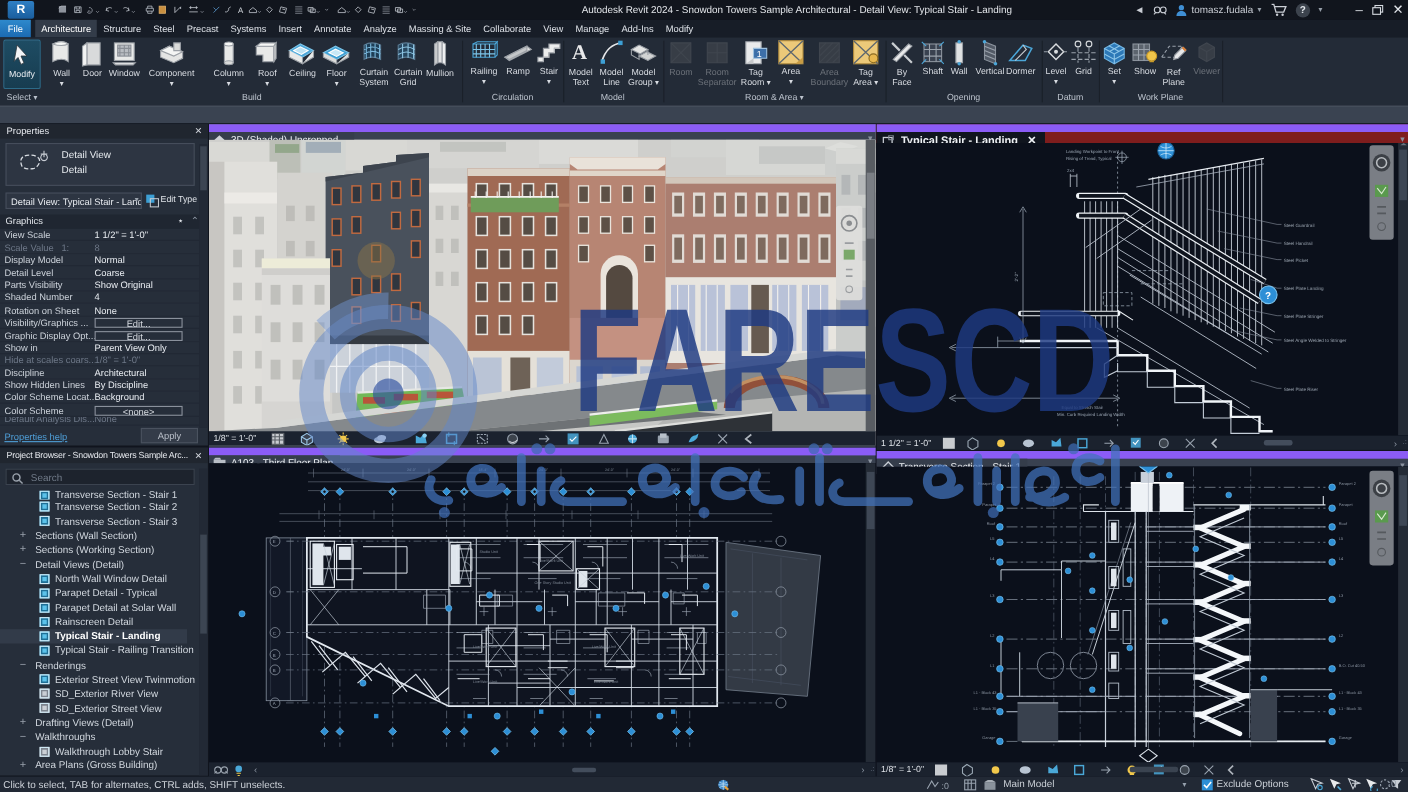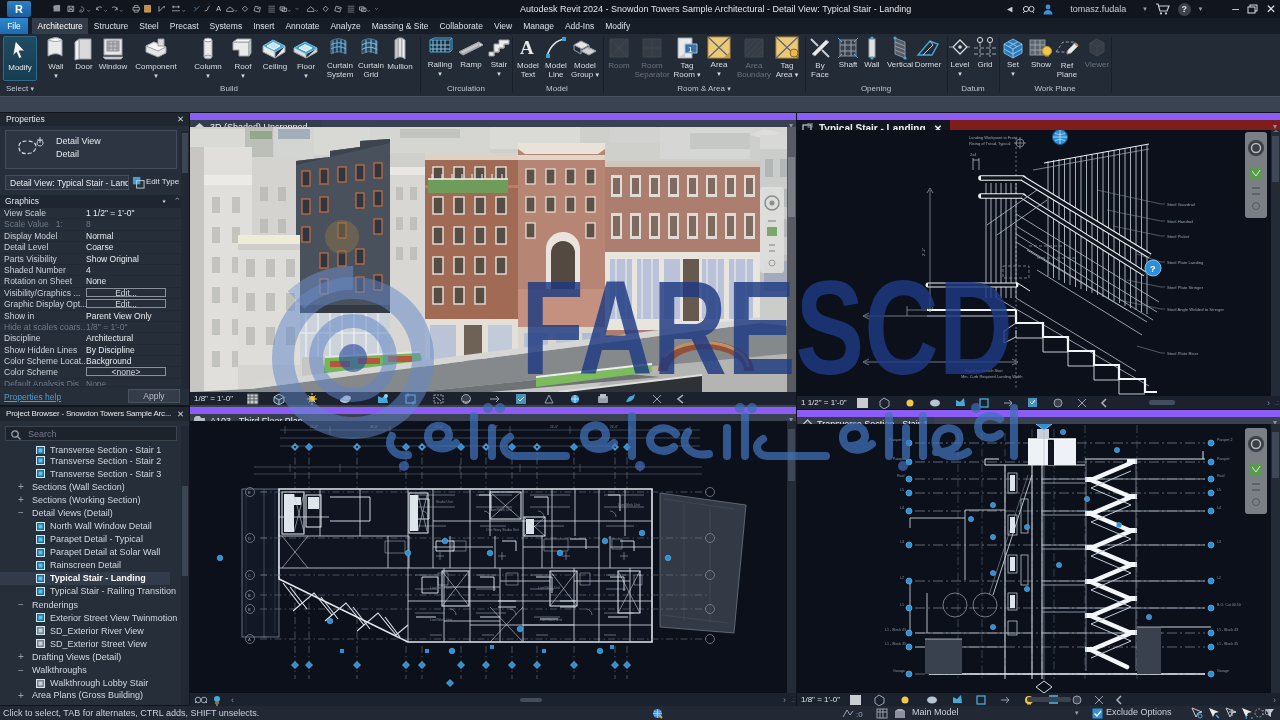--- a/index.html
+++ b/index.html
@@ -2,21 +2,21 @@
 <html><head>
 <meta charset="utf-8">
 <style>
 *{margin:0;padding:0;box-sizing:border-box}
 html,body{width:1280px;height:720px;overflow:hidden}
 body{font-family:"Liberation Sans",sans-serif;background:#10141d;position:relative;color:#d6dbe2}
 .abs{position:absolute}
 
 #titlebar{position:absolute;left:0;top:0;width:1280px;height:18px;background:#11151d;display:flex;align-items:center;font-size:9px;color:#c9cdd4}
 #rlogo{position:absolute;left:7px;top:1px;width:24px;height:16px;background:linear-gradient(180deg,#2f7fc4,#1a5e9e);border-radius:2px;color:#fff;font-weight:bold;font-size:11px;text-align:center;line-height:16px}
-#tb-title{position:absolute;left:520px;top:0;width:400px;text-align:left;line-height:18px;font-size:9px;color:#e3e6ea;white-space:nowrap}
+#tb-title{position:absolute;left:520px;top:0;width:400px;text-align:right;line-height:18px;font-size:9px;color:#e3e6ea;white-space:nowrap}
 #tb-right{position:absolute;right:4px;top:0;height:18px;display:flex;align-items:center;gap:8px;font-size:9px;color:#c9cdd4}
 
 #tabs{position:absolute;left:0;top:18px;width:1280px;height:16px;background:#171d27;display:flex;align-items:stretch;font-size:8.5px;color:#dde1e7}
 .tab{padding:0 5.5px;line-height:16px}
 .tab.file{background:linear-gradient(180deg,#2e89cc,#1b6ab2);color:#fff;width:28px;text-align:center;padding:0}
 .tab.active{background:#333c49;color:#fff}
 
 #ribbon{position:absolute;left:0;top:34px;width:1280px;height:62px;background:#232b37}
 .rlabel{position:absolute;top:48px;height:14px;font-size:8px;color:#bcc3cd;text-align:center;line-height:13px}
 .rsep{position:absolute;top:3px;height:56px;width:1px;background:#1a2029}
@@ -24,21 +24,21 @@
 .ritem .ri{display:block;margin:0 auto 1px auto}
 .dis{opacity:0.38;filter:grayscale(60%)}
 #modifybtn{position:absolute;left:3px;top:2px;width:34px;height:45px;background:linear-gradient(180deg,#1e4c63,#173c50);border:1px solid #2c6a88;border-radius:2px;color:#e8ecf0;font-size:8px;text-align:center}
 
 #optbar{position:absolute;left:0;top:96px;width:1280px;height:16px;background:#3a4351;border-top:1px solid #49525f}
 
 .ptitle{background:#20262f;color:#e4e7ec;font-size:8.5px;line-height:13px;padding-left:6px;position:relative}
 .px{position:absolute;right:5px;top:0;color:#cfd3da}
 
 #props{position:absolute;left:0;top:113px;width:189px;height:292px;background:#262e3a;font-size:8.5px}
-.prow{height:11.4px;display:flex;align-items:flex-start;border-bottom:1px solid #222935}
+.prow{height:11.4px;display:flex;align-items:flex-end;border-bottom:1px solid #222935}
 .prow .pl{width:86px;padding-left:4px;color:#ccd2da;white-space:nowrap;overflow:hidden;flex:none}
 .prow .pv{color:#e9edf2;white-space:nowrap}
 .prow.dim .pl,.prow.dim .pv{color:#6e7888}
 .pbtn{display:inline-block;width:80px;height:9px;border:1px solid #8a919c;text-align:center;line-height:8px;font-size:8.5px;color:#d6dae0}
 
 #browser{position:absolute;left:0;top:407px;width:189px;height:298px;background:#262e3a;font-size:9px}
 .trow{height:13.1px;display:flex;align-items:center;white-space:nowrap;font-size:9px}
 .trow .ind1{width:18px;flex:none}
 .trow .ind3{width:36px;flex:none}
 .trow .tg{width:14px;color:#9aa2ac;font-size:10px;flex:none}
@@ -98,21 +98,21 @@
       <path d="M512 9l2 2 2-2" stroke="#8d939d"></path>
     <path d="M524 6l2 2 2-2" stroke="#8d939d"></path>
   </svg>
   <div id="tb-right">
     <span style="font-size:9px">◄</span>
     <svg width="13" height="11" viewBox="0 0 13 11">
         <circle cx="4" cy="5" r="2.6" fill="none" stroke="#c9cdd4"></circle>
         <circle cx="9.5" cy="5" r="2.6" fill="none" stroke="#c9cdd4"></circle>
         <path d="M1 9l2-2 M12 9l-2-2" stroke="#c9cdd4" fill="none"></path>
       </svg>
-    <span style="display:flex;align-items:center;gap:17px"><svg width="10" height="11" viewBox="0 0 10 11">
+    <span style="display:flex;align-items:center;gap:4px"><svg width="10" height="11" viewBox="0 0 10 11">
           <circle cx="5" cy="3" r="2.4" fill="#3f8fd4"></circle>
           <path d="M0.5 10.5c0-3 2-4.5 4.5-4.5s4.5 1.5 4.5 4.5z" fill="#3f8fd4"></path>
         </svg>tomasz.fudala <span style="font-size:7px;color:#98a0aa">▾</span></span>
     <svg width="15" height="12" viewBox="0 0 15 12">
         <path d="M1 1h2l2 7h7l2-5H4" fill="none" stroke="#c9cdd4" stroke-width="1.2"></path>
         <circle cx="6" cy="10.4" r="1.1" fill="#c9cdd4"></circle>
         <circle cx="11" cy="10.4" r="1.1" fill="#c9cdd4"></circle>
       </svg>
     <span style="width:13px;height:13px;border-radius:50%;background:#3c434d;color:#dfe3e8;font-size:9px;text-align:center;line-height:13px;font-weight:bold">?</span>
     <span style="font-size:7px;color:#98a0aa">▾</span>

